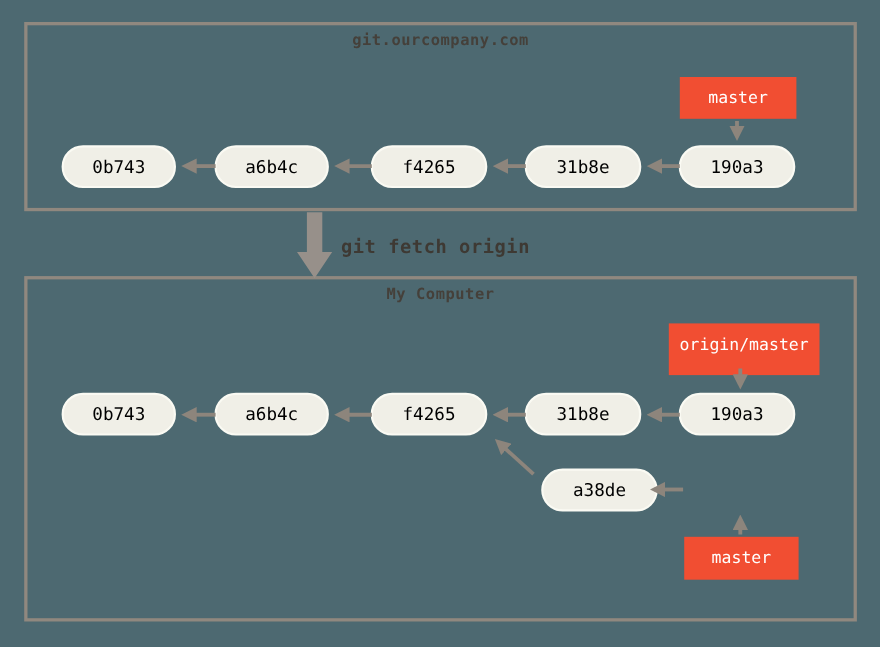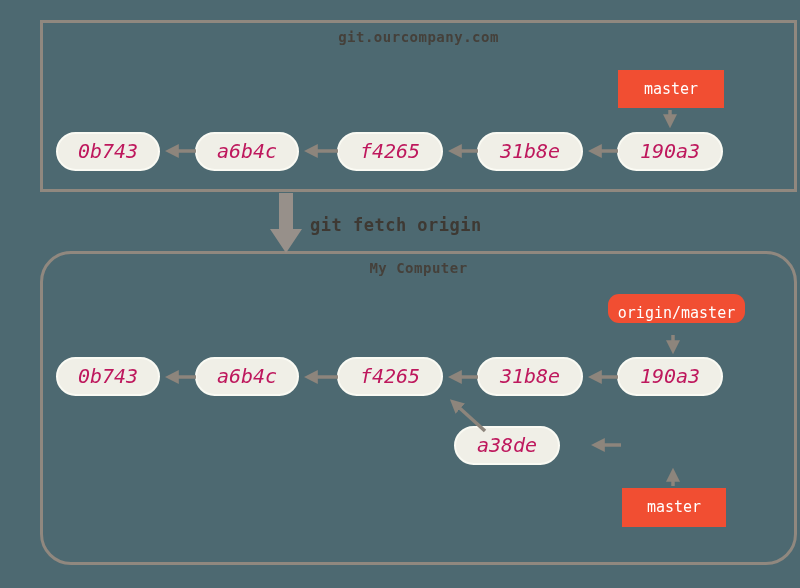--- a/index.html
+++ b/index.html
@@ -1,30 +1,30 @@
 <!DOCTYPE html>
 <html><head>
 <meta charset="utf-8">
 <style>
   html,body{margin:0;padding:0;background:#4d6971;}
   .canvas{
     position:relative;width:800px;height:588px;background:#4d6971;overflow:hidden;
     font-family:"DejaVu Sans Mono","Liberation Mono",monospace;
   }
   .repo-box{
-    position:absolute;border:3px solid #90887f;background:transparent;box-sizing:border-box;margin-left:18px;
+    position:absolute;border:3px solid #90887f;background:transparent;box-sizing:border-box;
   }
   .repo-title{
     position:absolute;left:0;right:0;top:6px;text-align:center;
     font-size:14px;font-weight:bold;color:#45403a;letter-spacing:0.5px;
   }
   .node{
     position:absolute;height:39px;box-sizing:border-box;
     background:#f0efe7;border:2px solid #fafaf3;border-radius:20px;
-    color:#be185d;font-size:20px;text-align:center;line-height:35px;font-style:italic;
+    color:#000000;font-size:16px;text-align:center;line-height:35px;
   }
   .branch{
     position:absolute;box-sizing:border-box;background:#f14e32;
     color:#ffffff;font-size:15px;text-align:center;
   }
   .cmd-label{
     position:absolute;left:310px;top:215px;
     font-size:17px;font-weight:bold;color:#3e3933;letter-spacing:0.5px;
   }
   svg.overlay{position:absolute;left:0;top:0;pointer-events:none;}
@@ -41,33 +41,33 @@
   <div class="branch" style="left:618px;top:70px;width:106px;height:38px;line-height:38px;">master</div>
 
   <div class="node" style="left:56px;top:132px;width:104px;">0b743</div>
   <div class="node" style="left:195px;top:132px;width:104px;">a6b4c</div>
   <div class="node" style="left:337px;top:132px;width:106px;">f4265</div>
   <div class="node" style="left:477px;top:132px;width:106px;">31b8e</div>
   <div class="node" style="left:617px;top:132px;width:106px;">190a3</div>
 
   <div class="cmd-label">git fetch origin</div>
 
-  <div class="repo-box" style="left:22px;top:251px;width:757px;height:314px;border-radius:31px;">
+  <div class="repo-box" style="left:22px;top:251px;width:757px;height:314px;">
     <div class="repo-title">My Computer</div>
   </div>
 
-  <div class="branch" style="left:608px;top:294px;width:137px;height:29px;line-height:39px;border-radius:11px;">origin/master</div>
+  <div class="branch" style="left:608px;top:294px;width:137px;height:47px;line-height:39px;">origin/master</div>
 
   <div class="node" style="left:56px;top:357px;width:104px;">0b743</div>
   <div class="node" style="left:195px;top:357px;width:104px;">a6b4c</div>
   <div class="node" style="left:337px;top:357px;width:106px;">f4265</div>
   <div class="node" style="left:477px;top:357px;width:106px;">31b8e</div>
   <div class="node" style="left:617px;top:357px;width:106px;">190a3</div>
 
-  <div class="node" style="left:454px;top:426px;width:106px;text-align:center;">a38de</div>
+  <div class="node" style="left:492px;top:426px;width:106px;text-align:center;">a38de</div>
 
   <div class="branch" style="left:622px;top:488px;width:104px;height:39px;line-height:39px;">master</div>
 
   <svg class="overlay" width="800" height="588" viewBox="0 0 800 588">
     <defs>
       <marker id="ah" viewBox="0 0 10 10" refX="7" refY="5" markerWidth="4" markerHeight="4" orient="auto" markerUnits="strokeWidth">
         <path d="M0,0 L10,5 L0,10 z" fill="#8d857c"></path>
       </marker>
     </defs>
     <g stroke="#8d857c" stroke-width="3.5" fill="none">

